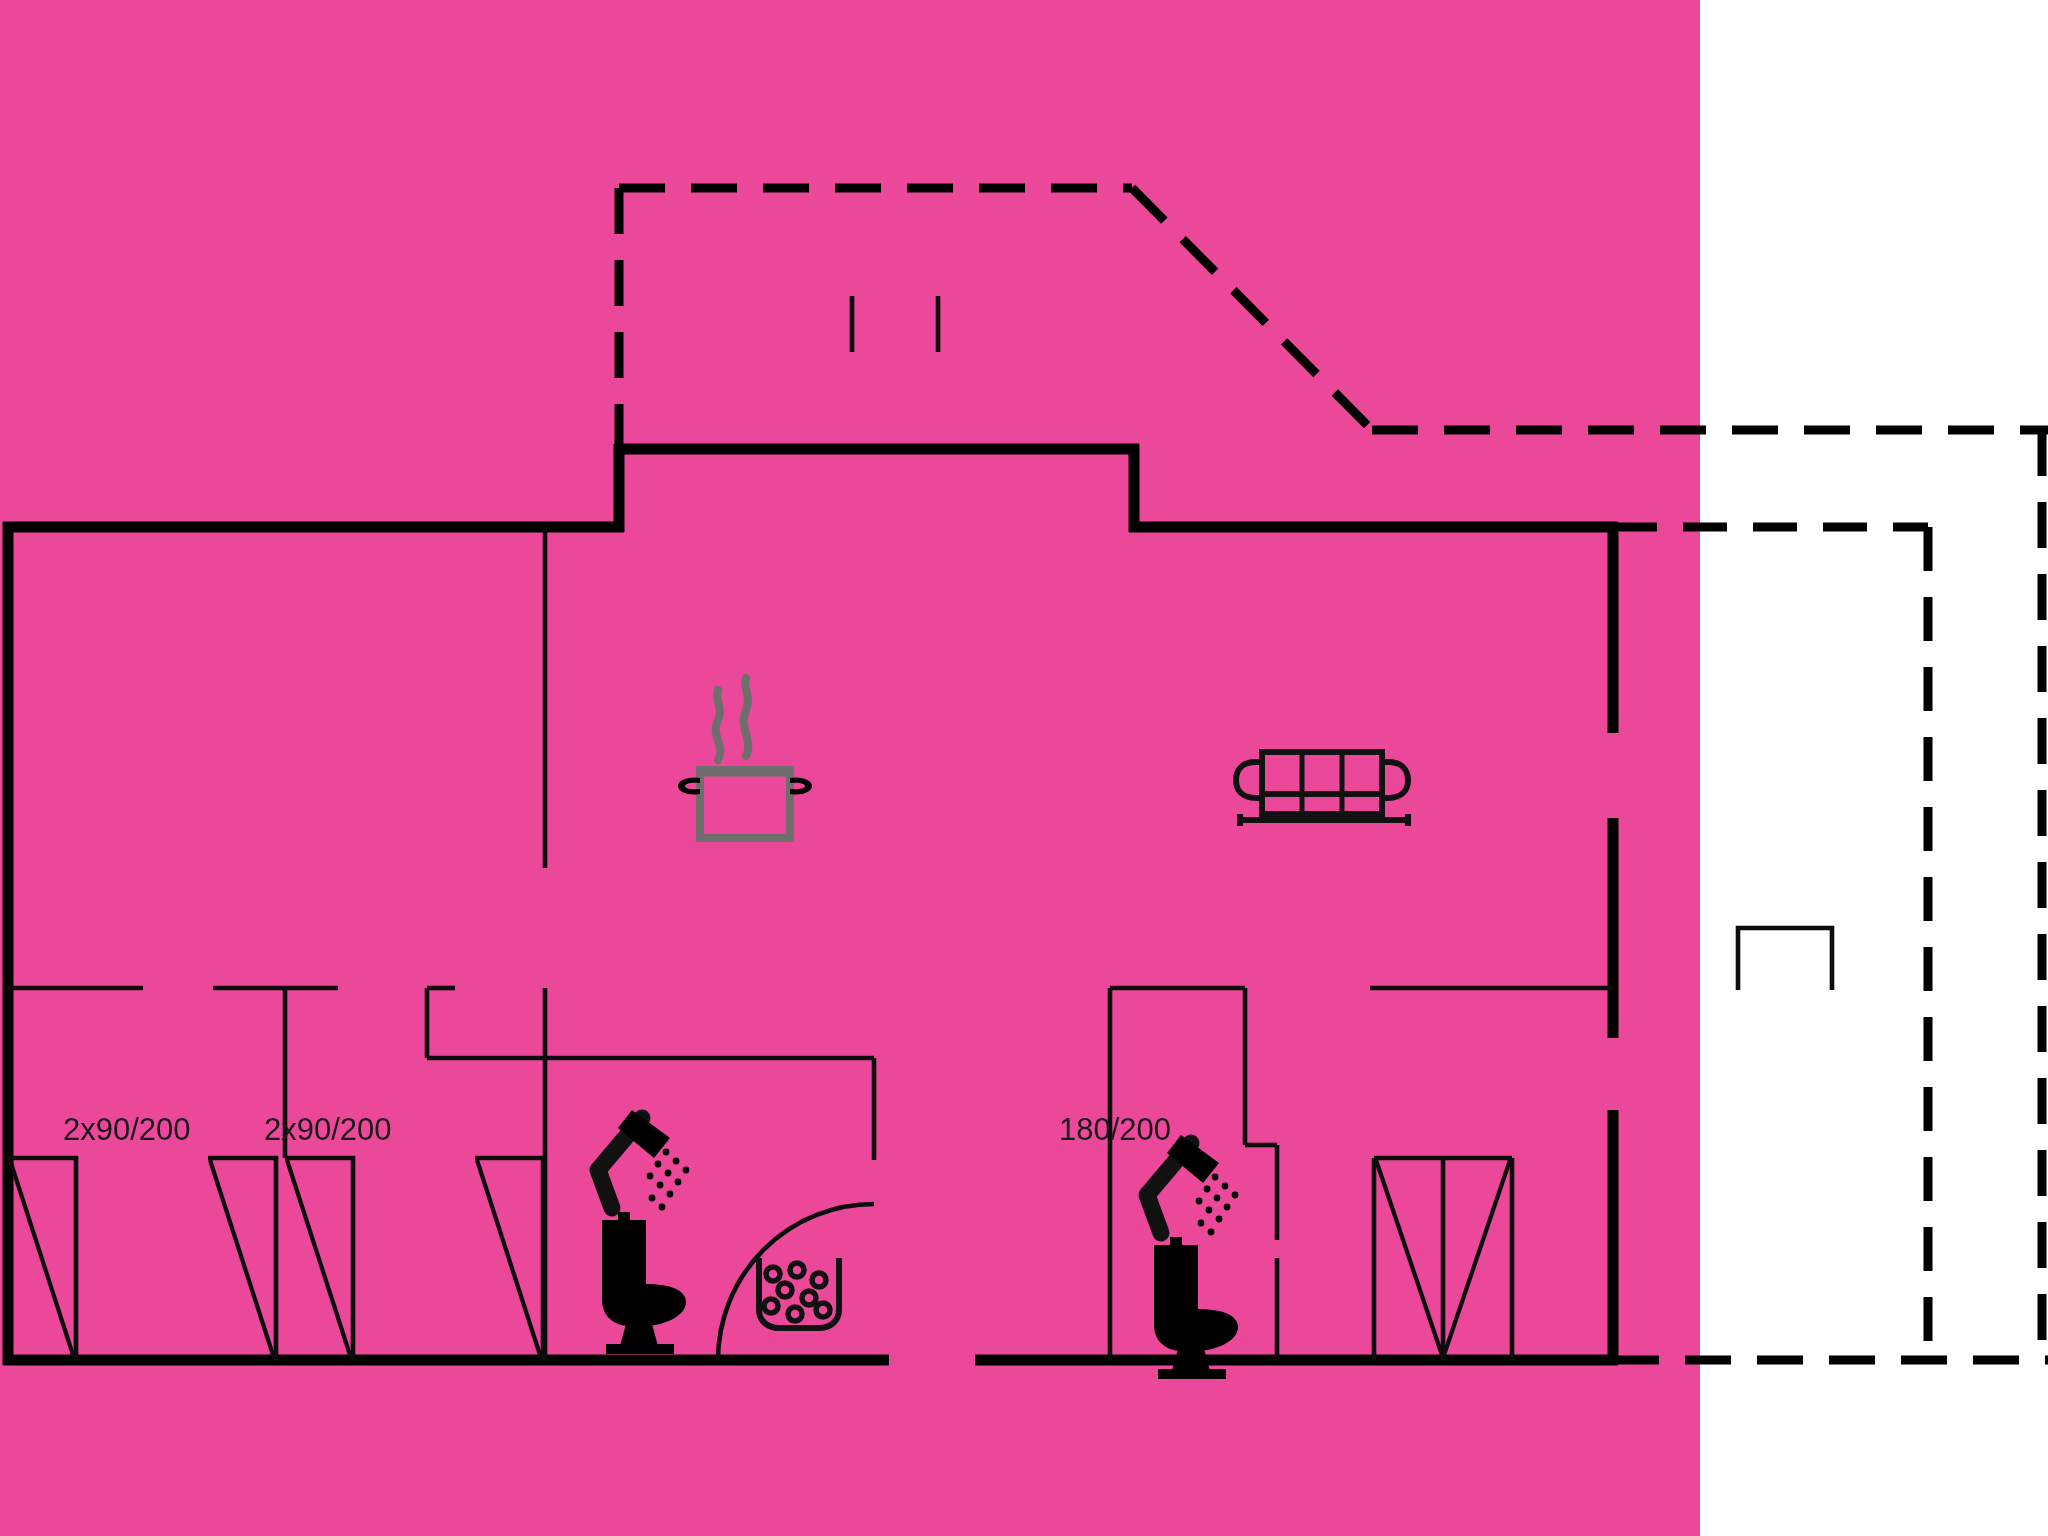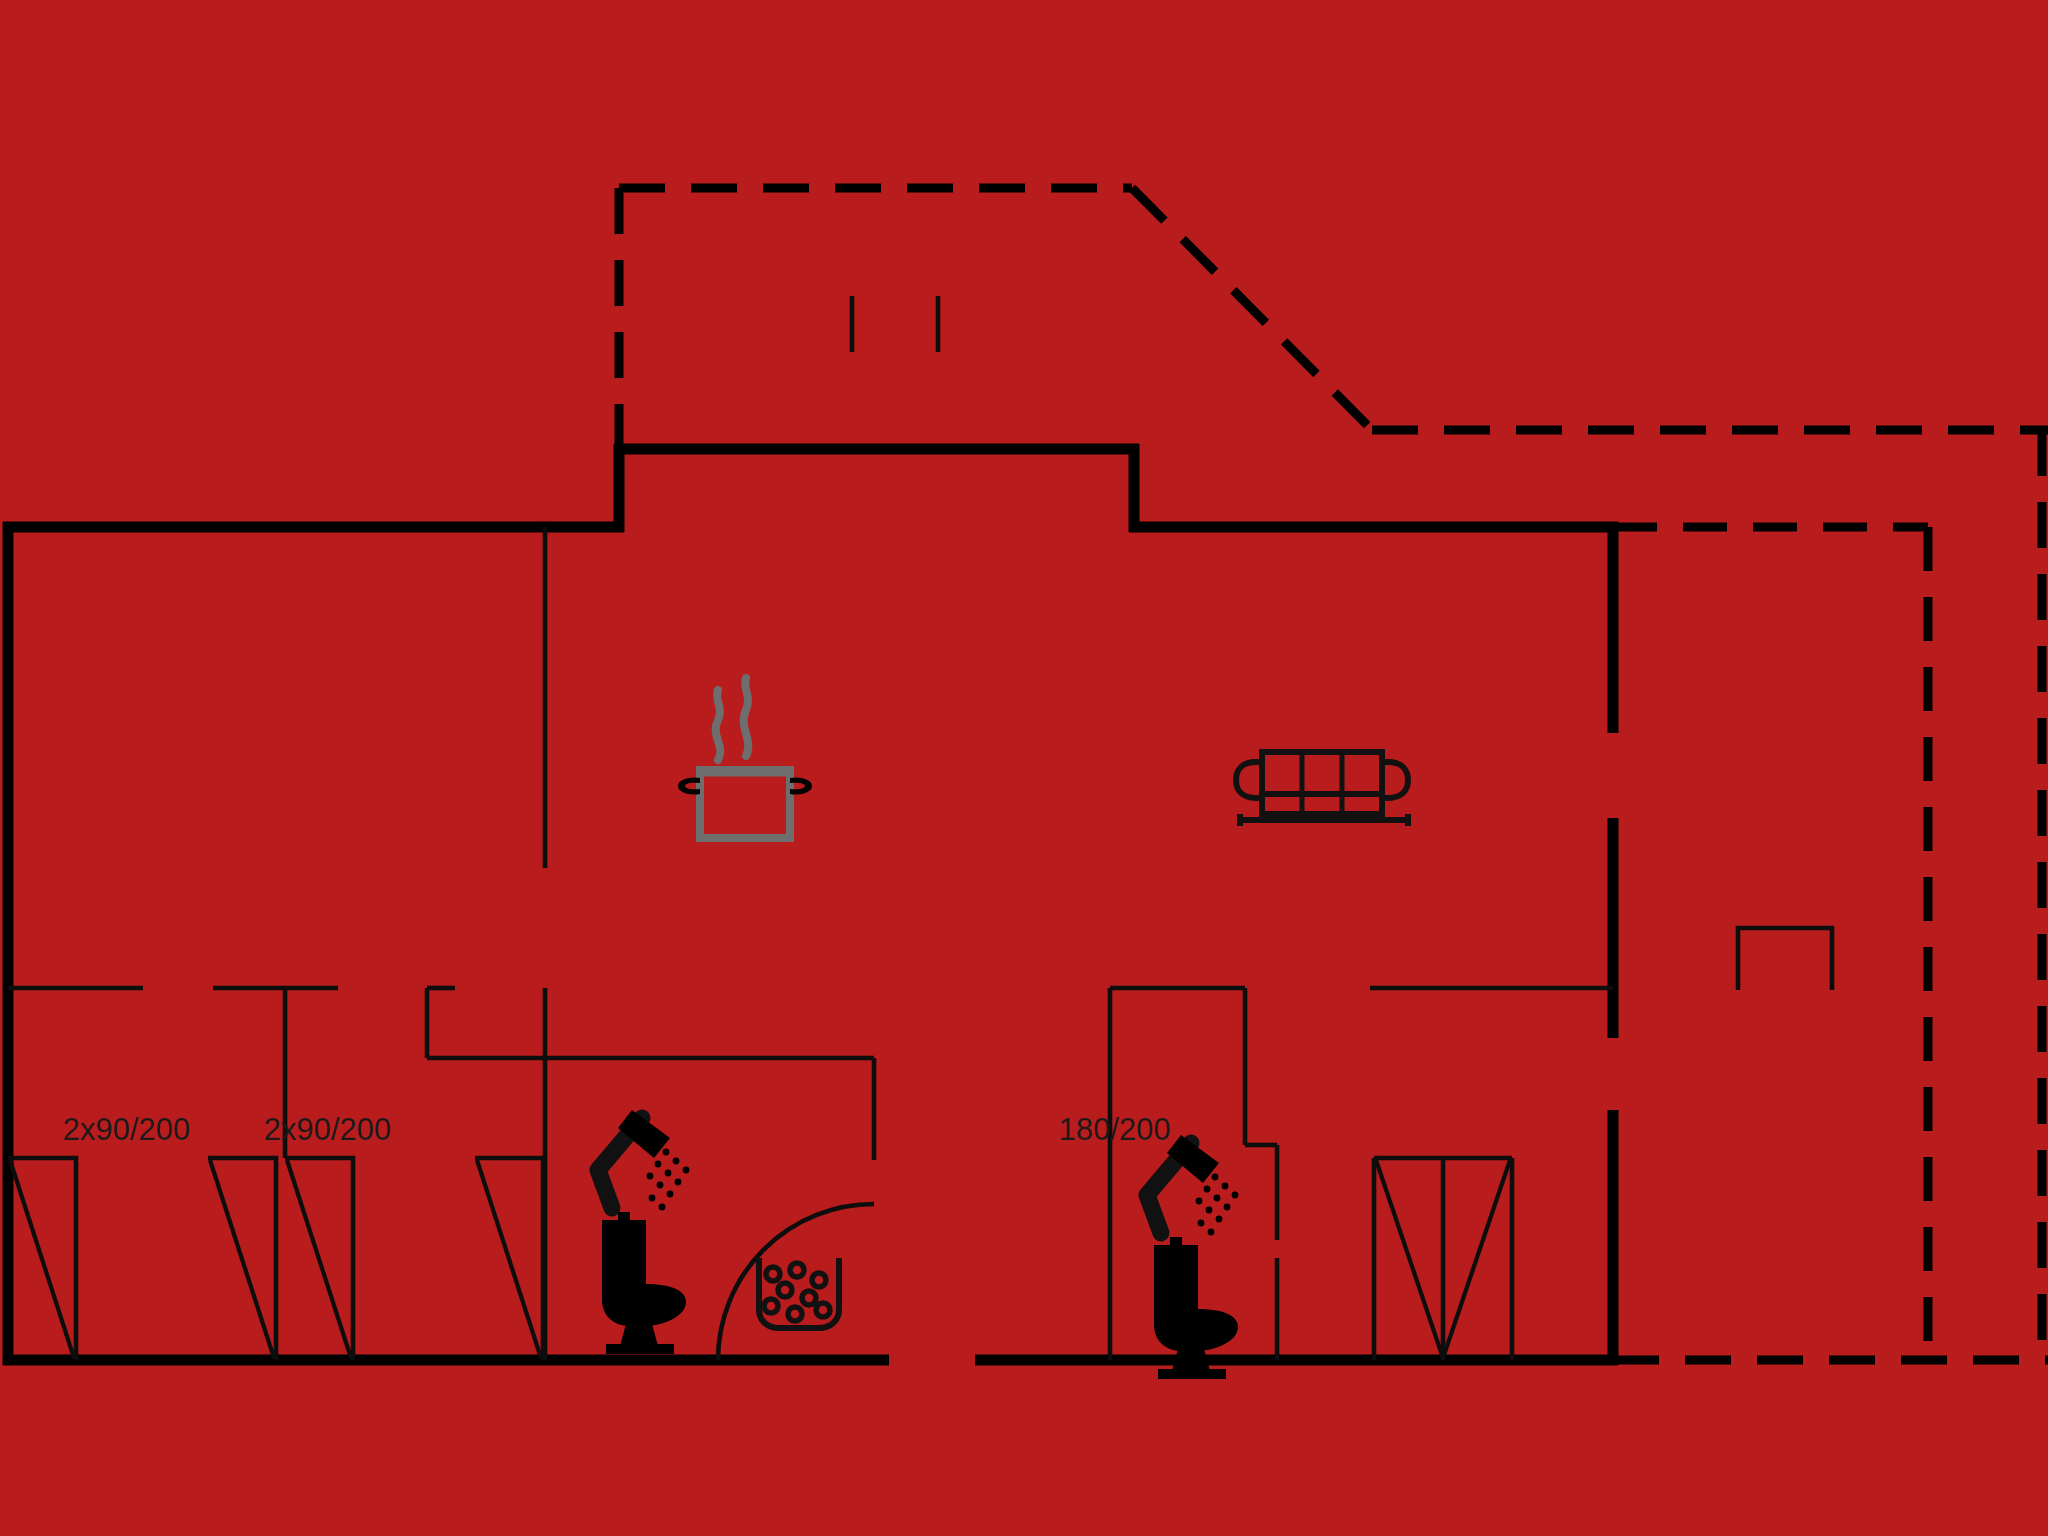--- a/index.html
+++ b/index.html
@@ -9,23 +9,23 @@
     background: #ffffff;
   }
   body {
     width: 2048px;
     height: 1536px;
     overflow: hidden;
     font-family: "Liberation Sans", sans-serif;
   }
   #plan-root {
     position: relative;
-    width: 2048px;
+    width: 1700px;
     height: 1536px;
-    background: #b91c1c;
+    background: #ec4899;
   }
   #plan-svg {
     position: absolute;
     top: 0;
     left: 0;
     width: 2048px;
     height: 1536px;
     display: block;
   }
   .dim-label {

